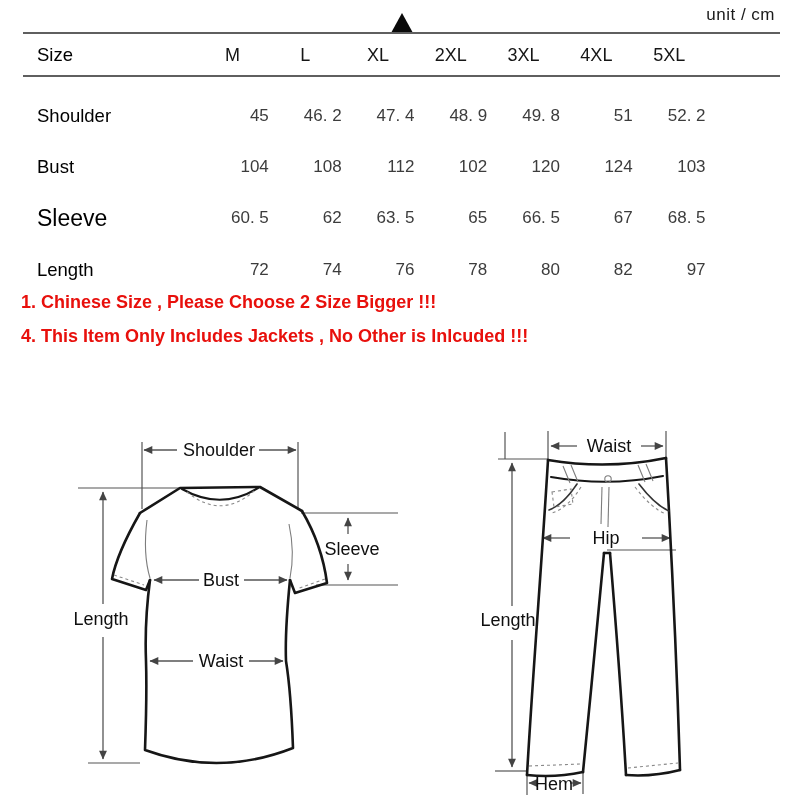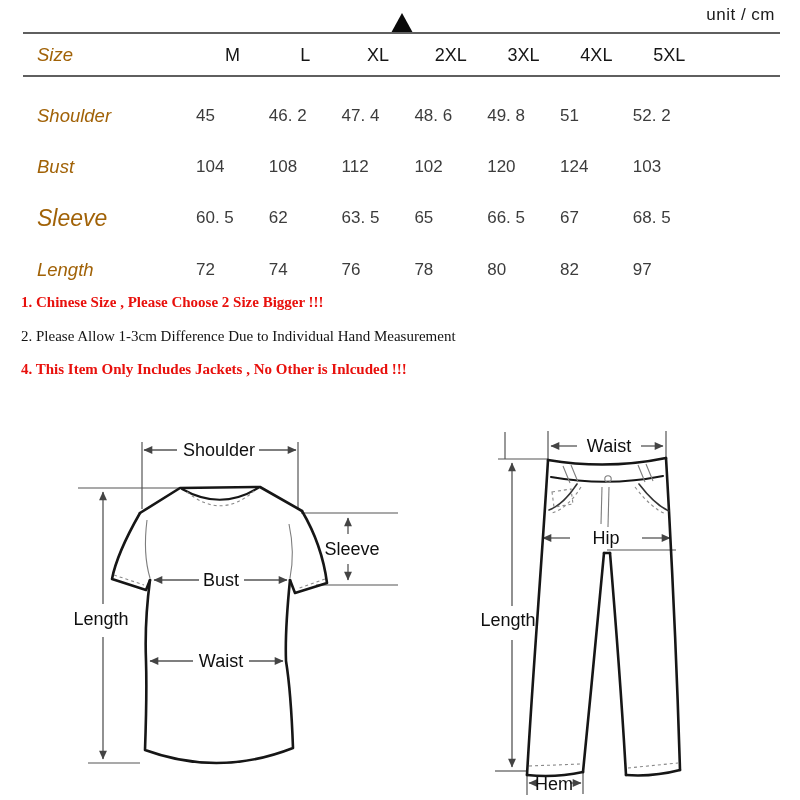--- a/index.html
+++ b/index.html
@@ -18,26 +18,26 @@
   }
   .t-row{
     position:absolute;left:37px;height:28px;line-height:28px;
     display:grid;grid-template-columns:159px repeat(7,72.8px);align-items:center;
   }
   .t-row.header{top:41px;}
   .t-row.r0{top:102px;}
   .t-row.r1{top:153px;}
   .t-row.r2{top:204px;}
   .t-row.r3{top:256px;}
-  .t-label{font-size:18.5px;color:#a16207;text-align:left;font-style:italic;}
+  .t-label{font-size:18.5px;color:#000000;text-align:left;}
   .t-label.big{font-size:23px;}
   .t-head{font-size:18px;color:#161616;text-align:center;}
-  .t-val{font-size:17px;color:#3c3c3c;text-align:left;}
+  .t-val{font-size:17px;color:#3c3c3c;text-align:right;}
   .notes{position:absolute;left:21px;top:286px;width:760px;}
-  .note{font-size:15px;line-height:33.5px;color:#131313;white-space:nowrap;font-family:Liberation Serif, serif;}
+  .note{font-size:18px;line-height:33.5px;color:#131313;white-space:nowrap;}
   .note.em{color:var(--color-emphasis,#e8100c);font-weight:700;}
   .diagrams{position:absolute;left:0;top:420px;}
   .meas{stroke:#555;stroke-width:1.3;fill:none;}
   .tick{stroke:#555;stroke-width:1.2;fill:none;}
   .garment{stroke:#161616;stroke-width:2.6;fill:none;stroke-linejoin:round;stroke-linecap:round;}
   .gmed{stroke:#161616;stroke-width:2.1;fill:none;stroke-linecap:round;}
   .detail{stroke:#333;stroke-width:1.6;fill:none;stroke-linecap:round;}
   .seam{stroke:#7d7d7d;stroke-width:1.1;fill:none;}
   .seam-dash{stroke:#8a8a8a;stroke-width:1.1;fill:none;stroke-dasharray:3 3;}
   .dlabel{font-family:"Liberation Sans",sans-serif;font-size:18px;fill:#0f0f0f;text-anchor:middle;}
@@ -62,21 +62,21 @@
       <span class="t-head">3XL</span>
       <span class="t-head">4XL</span>
       <span class="t-head">5XL</span>
     </div>
 
     <div class="t-row r0">
       <span class="t-label">Shoulder</span>
       <span class="t-val">45</span>
       <span class="t-val">46. 2</span>
       <span class="t-val">47. 4</span>
-      <span class="t-val">48. 6</span>
+      <span class="t-val">48. 9</span>
       <span class="t-val">49. 8</span>
       <span class="t-val">51</span>
       <span class="t-val">52. 2</span>
     </div>
 
     <div class="t-row r1">
       <span class="t-label">Bust</span>
       <span class="t-val">104</span>
       <span class="t-val">108</span>
       <span class="t-val">112</span>
@@ -104,21 +104,20 @@
       <span class="t-val">76</span>
       <span class="t-val">78</span>
       <span class="t-val">80</span>
       <span class="t-val">82</span>
       <span class="t-val">97</span>
     </div>
   </div>
 
   <div class="notes">
     <div class="note em">1. Chinese Size , Please Choose 2 Size Bigger !!!</div>
-    <div class="note">2. Please Allow 1-3cm Difference Due to Individual Hand Measurement</div>
     <div class="note em">4. This Item Only Includes Jackets , No Other is Inlcuded !!!</div>
   </div>
 
   <svg class="diagrams" width="800" height="380" viewBox="0 420 800 380" xmlns="http://www.w3.org/2000/svg">
     <defs>
       <marker id="ah" viewBox="0 0 10 10" refX="8.5" refY="5" markerWidth="8" markerHeight="8" orient="auto-start-reverse">
         <path d="M0.5,1.2 L9,5 L0.5,8.8 Z" fill="#444"></path>
       </marker>
     </defs>
 

